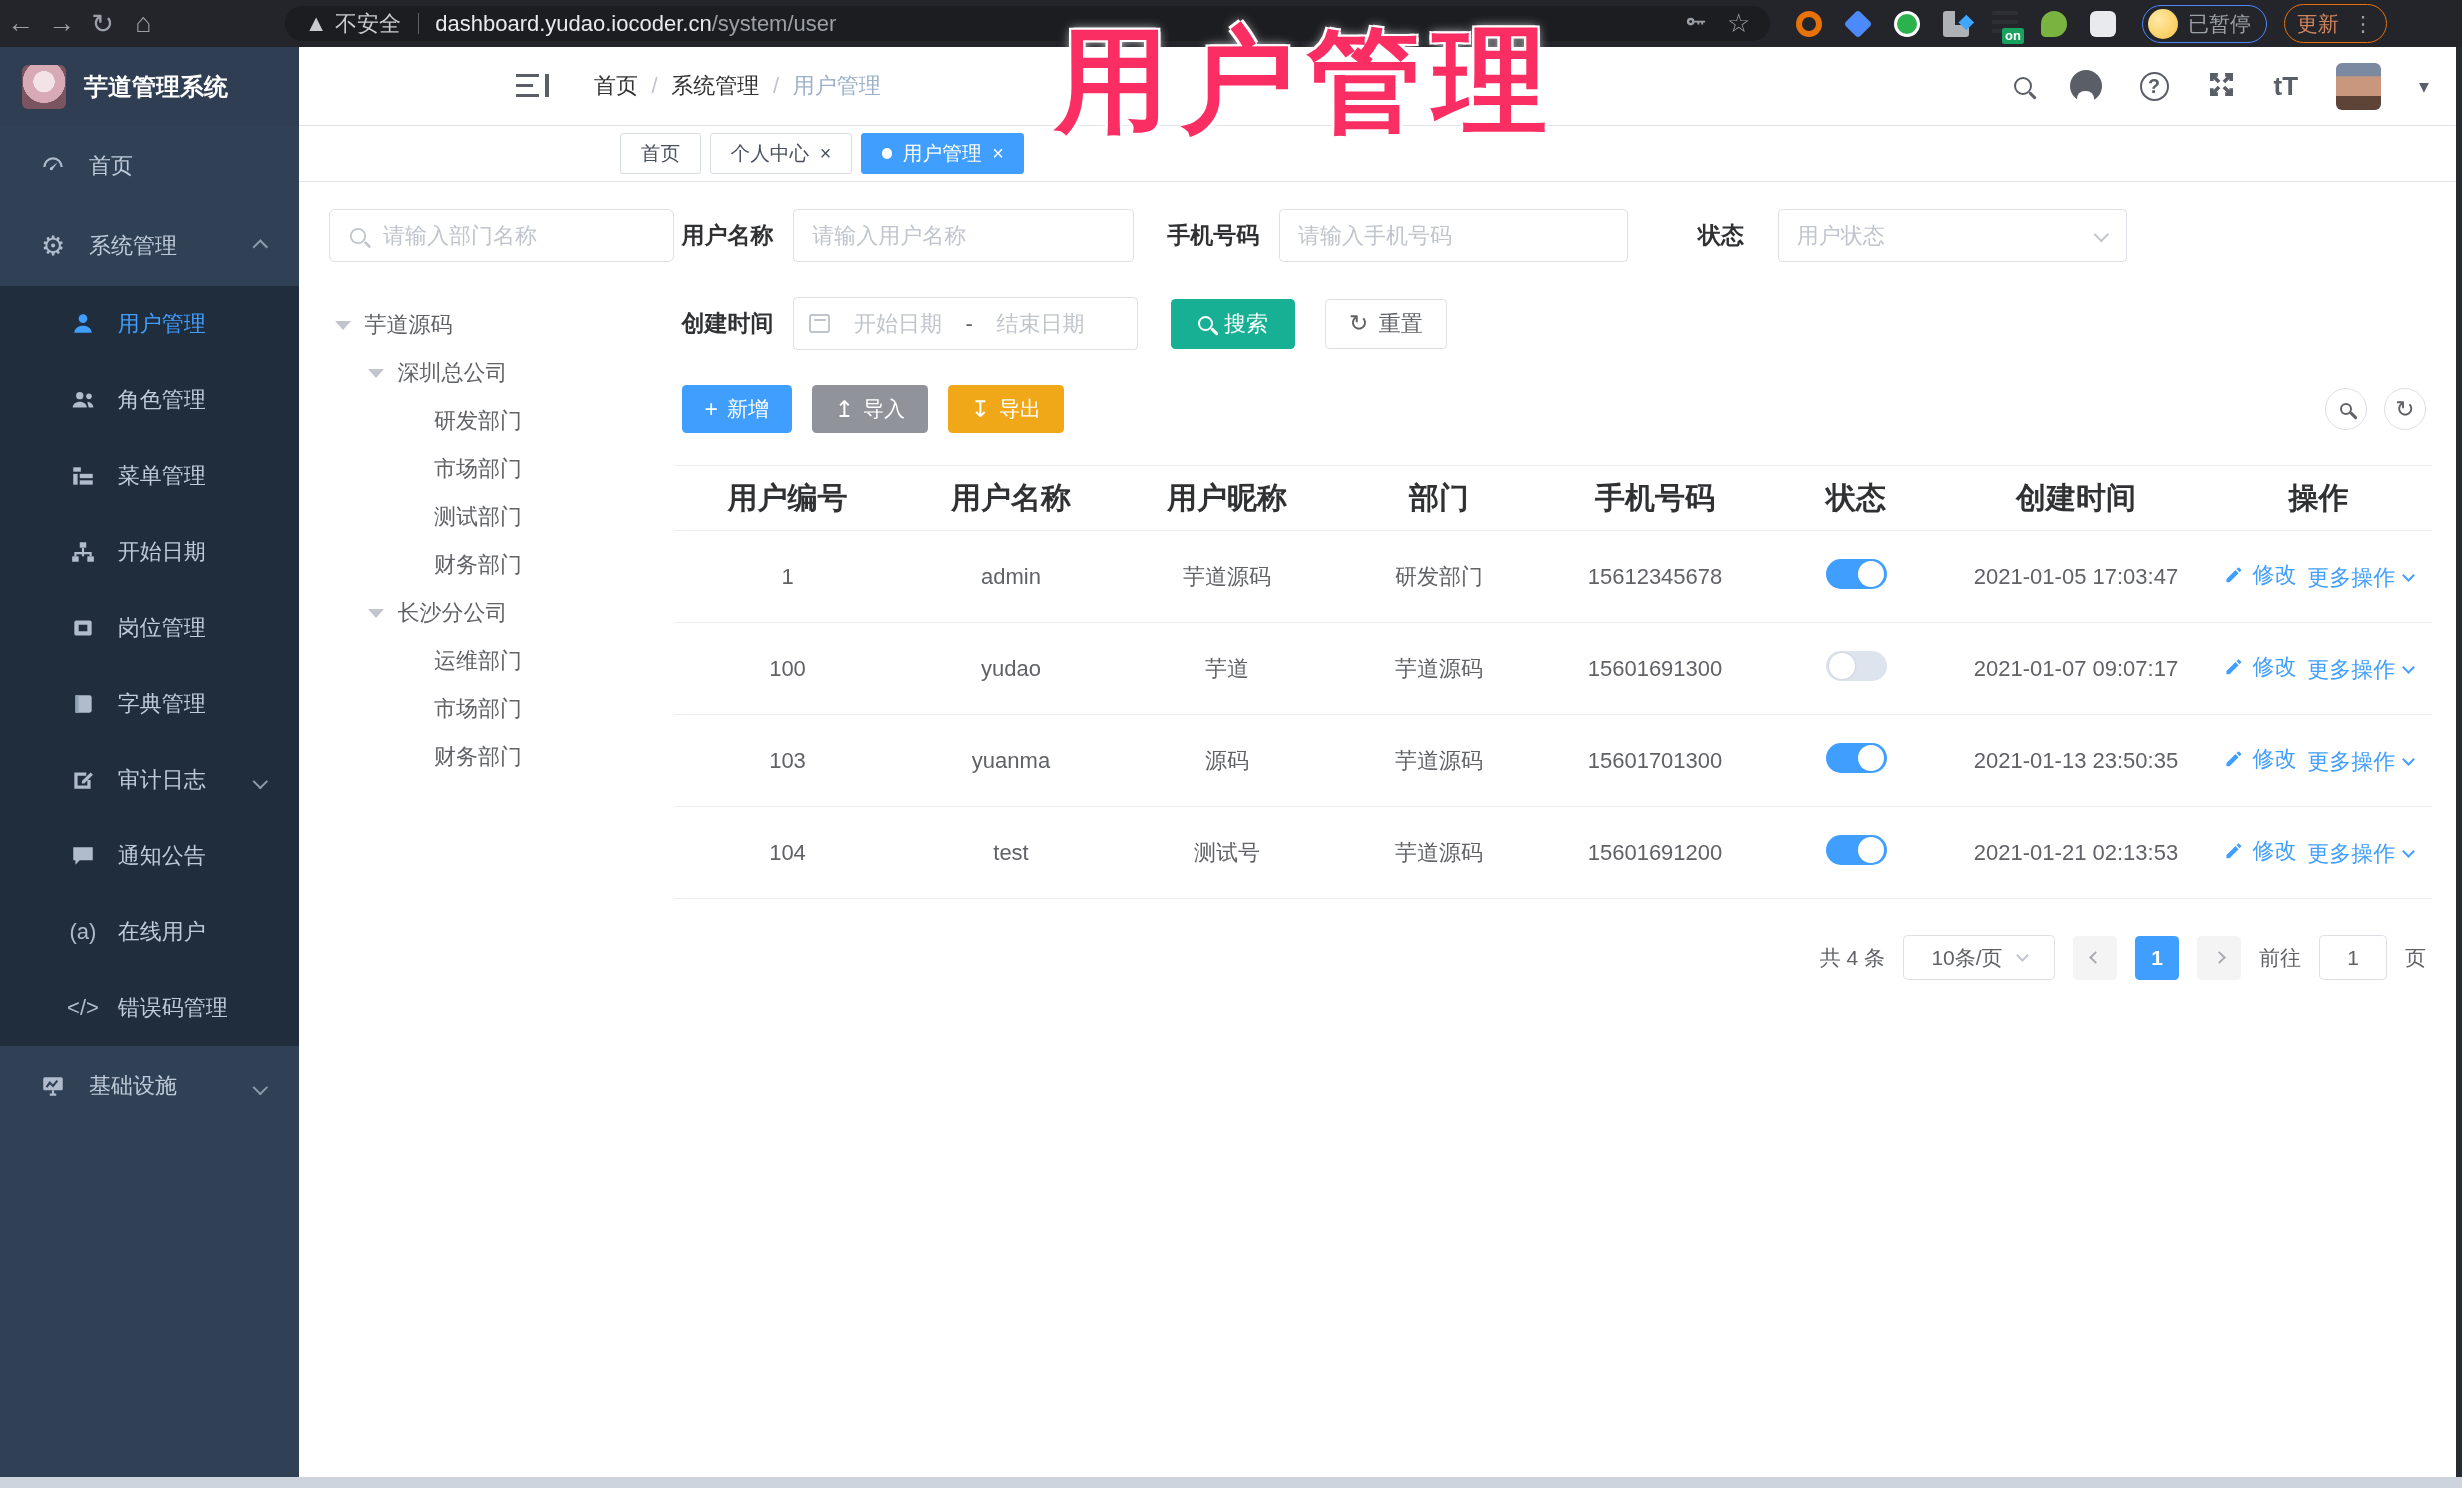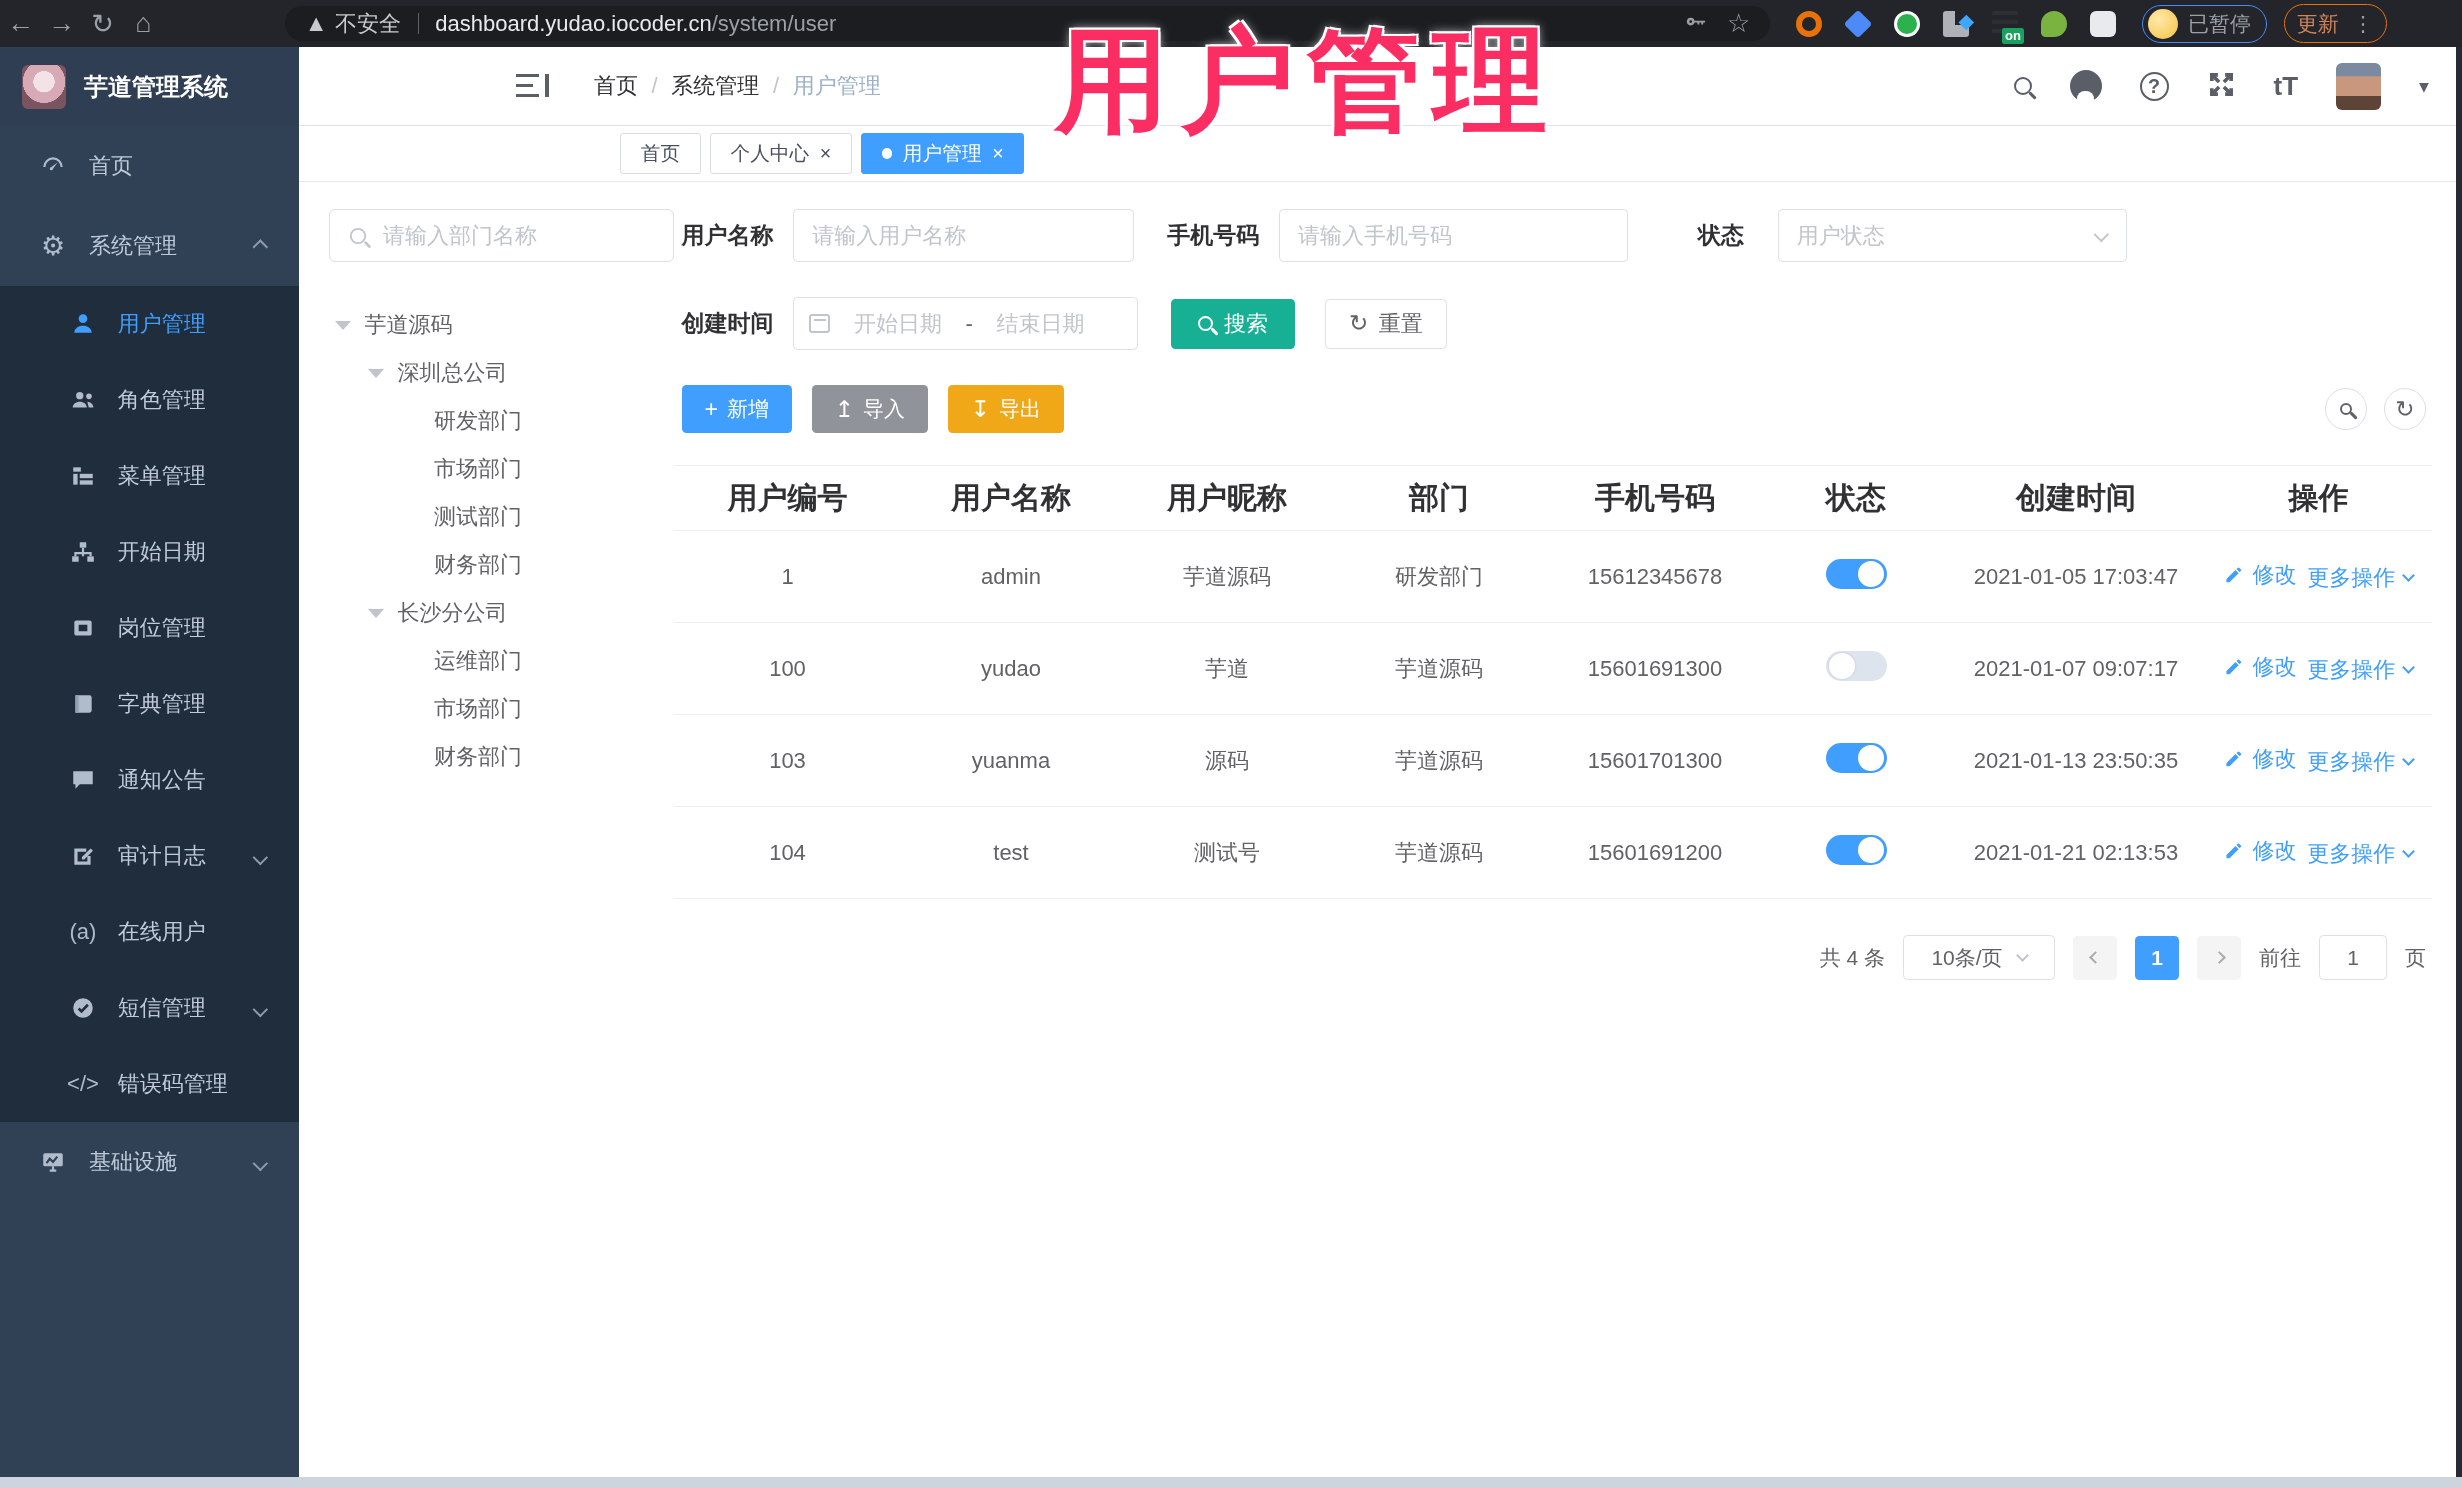--- a/index.html
+++ b/index.html
@@ -287,48 +287,38 @@
               <svg viewBox="0 0 24 24">
                   <path d="M5 4h13a2 2 0 0 1 2 2v12a2 2 0 0 1-2 2H5z"></path>
                   <rect x="5" y="4" width="3" height="16" fill="#8fa3b5"></rect>
                 </svg>
             </span>
             <span class="ml">字典管理</span>
           </div>
           <div class="s-item">
             <span class="mi">
               <svg viewBox="0 0 24 24">
-                  <path d="M3 4h18v12H9l-4 4v-4H3z"></path>
-                </svg>
-            </span>
-            <span class="ml">通知公告</span>
-          </div>
-          <div class="s-item">
-            <span class="mi">
-              <svg viewBox="0 0 24 24">
                   <path d="M4 5h11v3H7v9h9v-5h3v8H4z"></path>
                   <path d="M11 13l8-8 2.2 2.2-8 8H11z"></path>
                 </svg>
             </span>
             <span class="ml">审计日志</span>
             <span class="chev-wrap"><span class="chev down"></span></span>
           </div>
           <div class="s-item">
+            <span class="mi">
+              <svg viewBox="0 0 24 24">
+                  <path d="M3 4h18v12H9l-4 4v-4H3z"></path>
+                </svg>
+            </span>
+            <span class="ml">通知公告</span>
+          </div>
+          <div class="s-item">
             <span class="mi">(a)</span>
             <span class="ml">在线用户</span>
-          </div>
-          <div class="s-item">
-            <span class="mi">
-              <svg viewBox="0 0 24 24">
-                  <circle cx="12" cy="12" r="9"></circle>
-                  <path d="M8 12.5l2.6 2.6L16.5 9" stroke="#1f2d3d" stroke-width="2.4" fill="none"></path>
-                </svg>
-            </span>
-            <span class="ml">短信管理</span>
-            <span class="chev-wrap"><span class="chev down"></span></span>
           </div>
           <div class="s-item">
             <span class="mi">&lt;/&gt;</span>
             <span class="ml">错误码管理</span>
           </div>
         </div>
         <div class="m-item">
           <span class="mi">
             <svg viewBox="0 0 24 24">
                 <rect x="3" y="4" width="18" height="12" rx="1.5"></rect>

